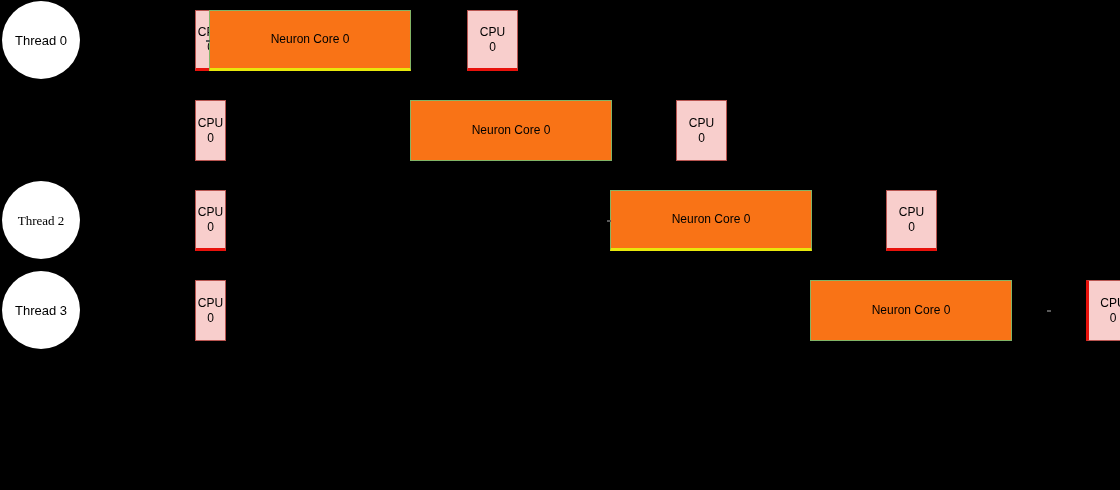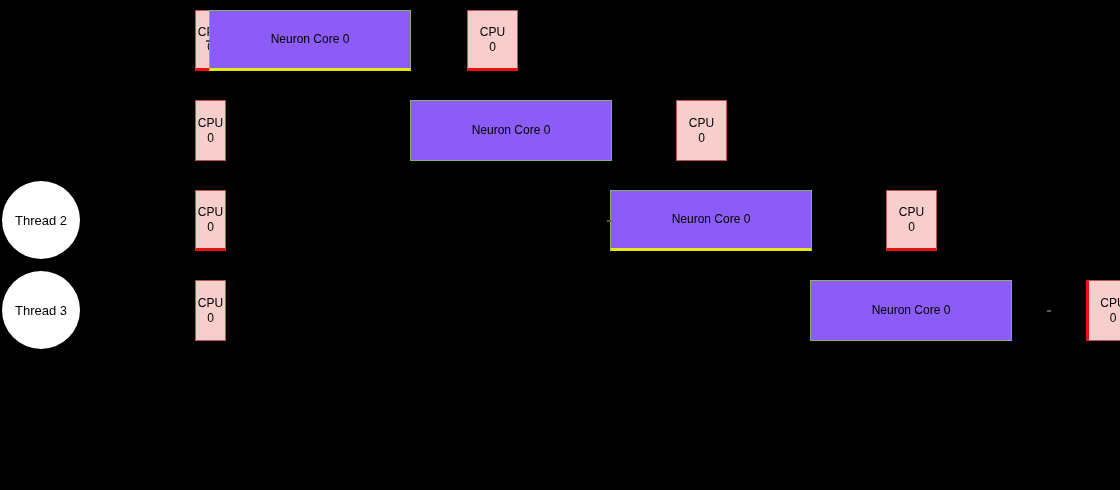--- a/index.html
+++ b/index.html
@@ -44,49 +44,50 @@
     border: 1px solid #b85450;
     margin-left: 36px;
   }
   .cpu-block.accent-bottom {
     border-bottom: 3px solid #e8110b;
   }
   .cpu-block.accent-left {
     border-left: 3px solid #e8110b;
   }
   .core-block {
-    background: #8b5cf6;
+    background: #f97316;
     border: 1px solid #82b366;
     font-size: 12px;
   }
   .core-block.accent-bottom {
     border-bottom: 3px solid #e8e80b;
   }
   .tick {
     position: absolute;
     background: #5a5a5a;
     width: 4px;
     height: 2px;
   }
 </style>
 </head>
 <body>
 
 <div id="canvas" style="background: rgb(0, 0, 0);">
+    <div class="thread-circle" style="left: 2px; top: 1px; width: 78px; height: 78px;">Thread 0</div>
     <div class="block cpu-block accent-bottom" style="left: 159px; top: 10px; width: 31px; height: 61px;">CPU
 0</div>
     <div class="block core-block accent-bottom" style="left: 209px; top: 10px; width: 202px; height: 61px;">Neuron Core 0</div>
     <div class="block cpu-block accent-bottom" style="left: 431px; top: 10px; width: 51px; height: 61px;">CPU
 0</div>
     <div class="block cpu-block" style="left: 159px; top: 100px; width: 31px; height: 61px;">CPU
 0</div>
     <div class="block core-block" style="left: 410px; top: 100px; width: 202px; height: 61px;">Neuron Core 0</div>
     <div class="block cpu-block" style="left: 640px; top: 100px; width: 51px; height: 61px;">CPU
 0</div>
-    <div class="thread-circle" style="left: 2px; top: 181px; width: 78px; height: 78px;">Thread 2</div>
+    <div class="thread-circle" style="left: 2px; top: 181px; width: 78px; height: 78px; font-family: Liberation Serif, serif;">Thread 2</div>
     <div class="block cpu-block accent-bottom" style="left: 159px; top: 190px; width: 31px; height: 61px;">CPU
 0</div>
     <div class="block core-block accent-bottom" style="left: 610px; top: 190px; width: 202px; height: 61px;">Neuron Core 0</div>
     <div class="block cpu-block accent-bottom" style="left: 850px; top: 190px; width: 51px; height: 61px;">CPU
 0</div>
     <div class="thread-circle" style="left: 2px; top: 271px; width: 78px; height: 78px;">Thread 3</div>
     <div class="block cpu-block" style="left: 159px; top: 280px; width: 31px; height: 61px;">CPU
 0</div>
     <div class="block core-block" style="left: 810px; top: 280px; width: 202px; height: 61px;">Neuron Core 0</div>
     <div class="block cpu-block accent-left" style="left: 1050px; top: 280px; width: 52px; height: 61px;">CPU

